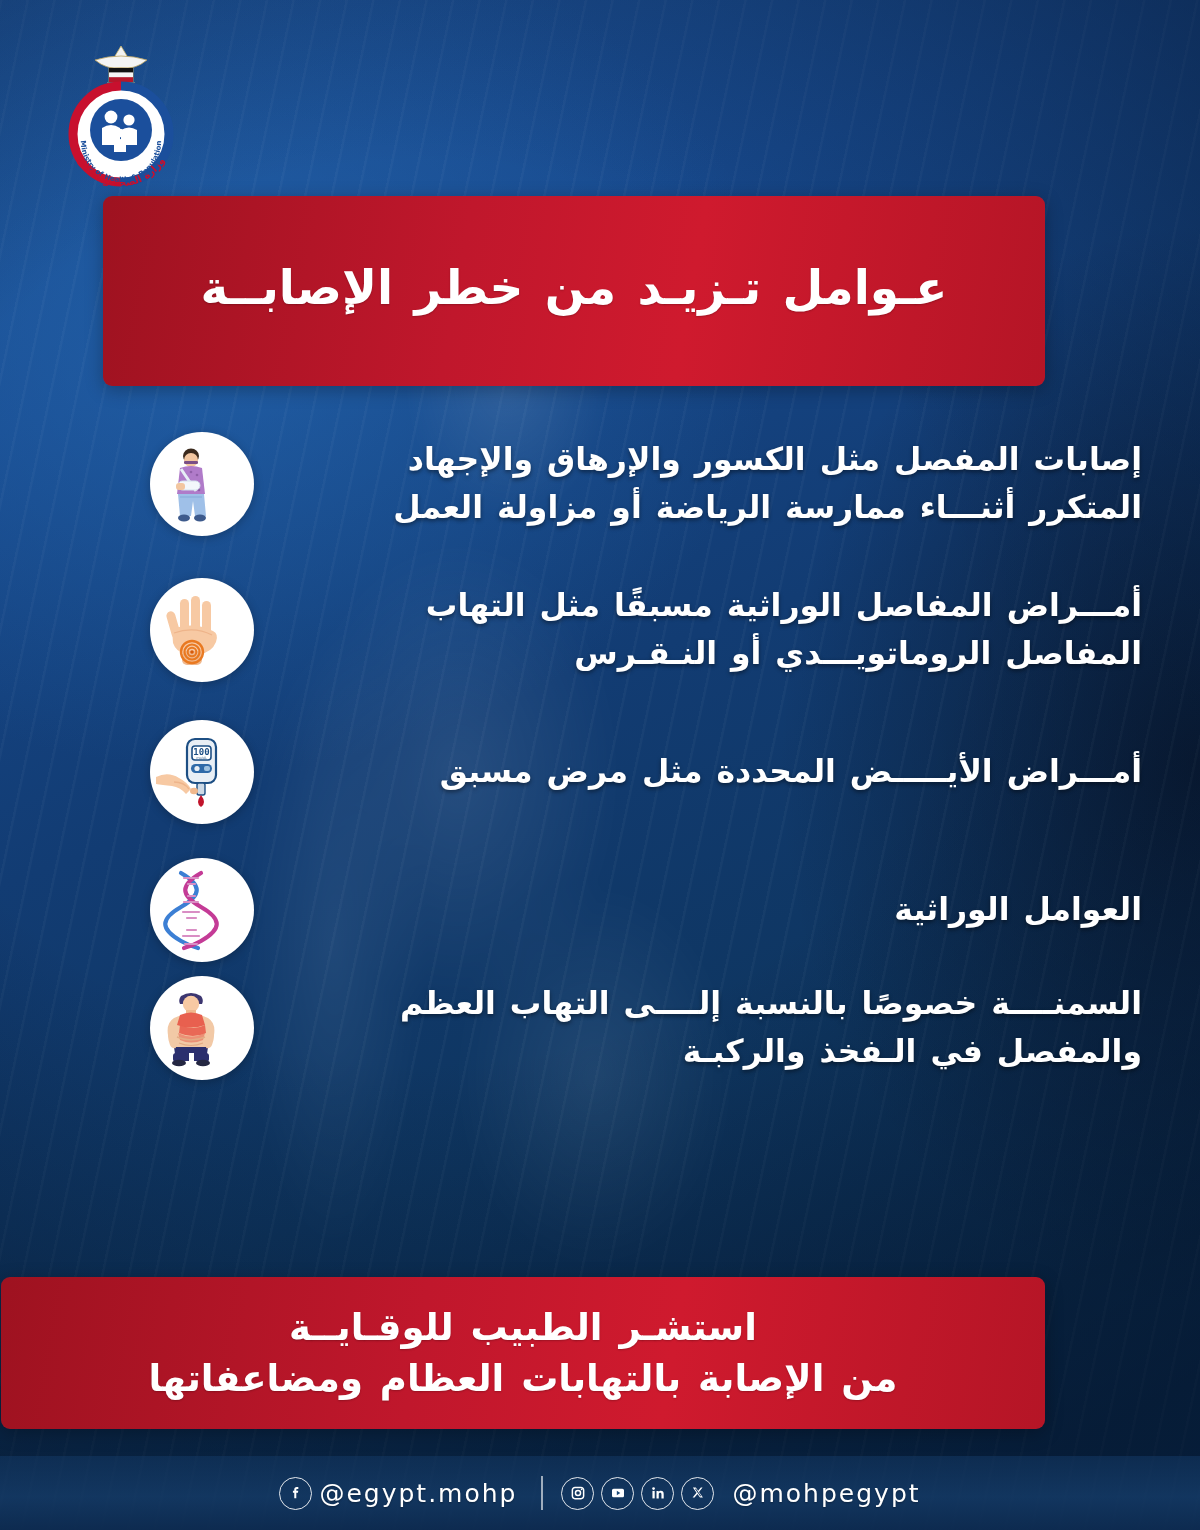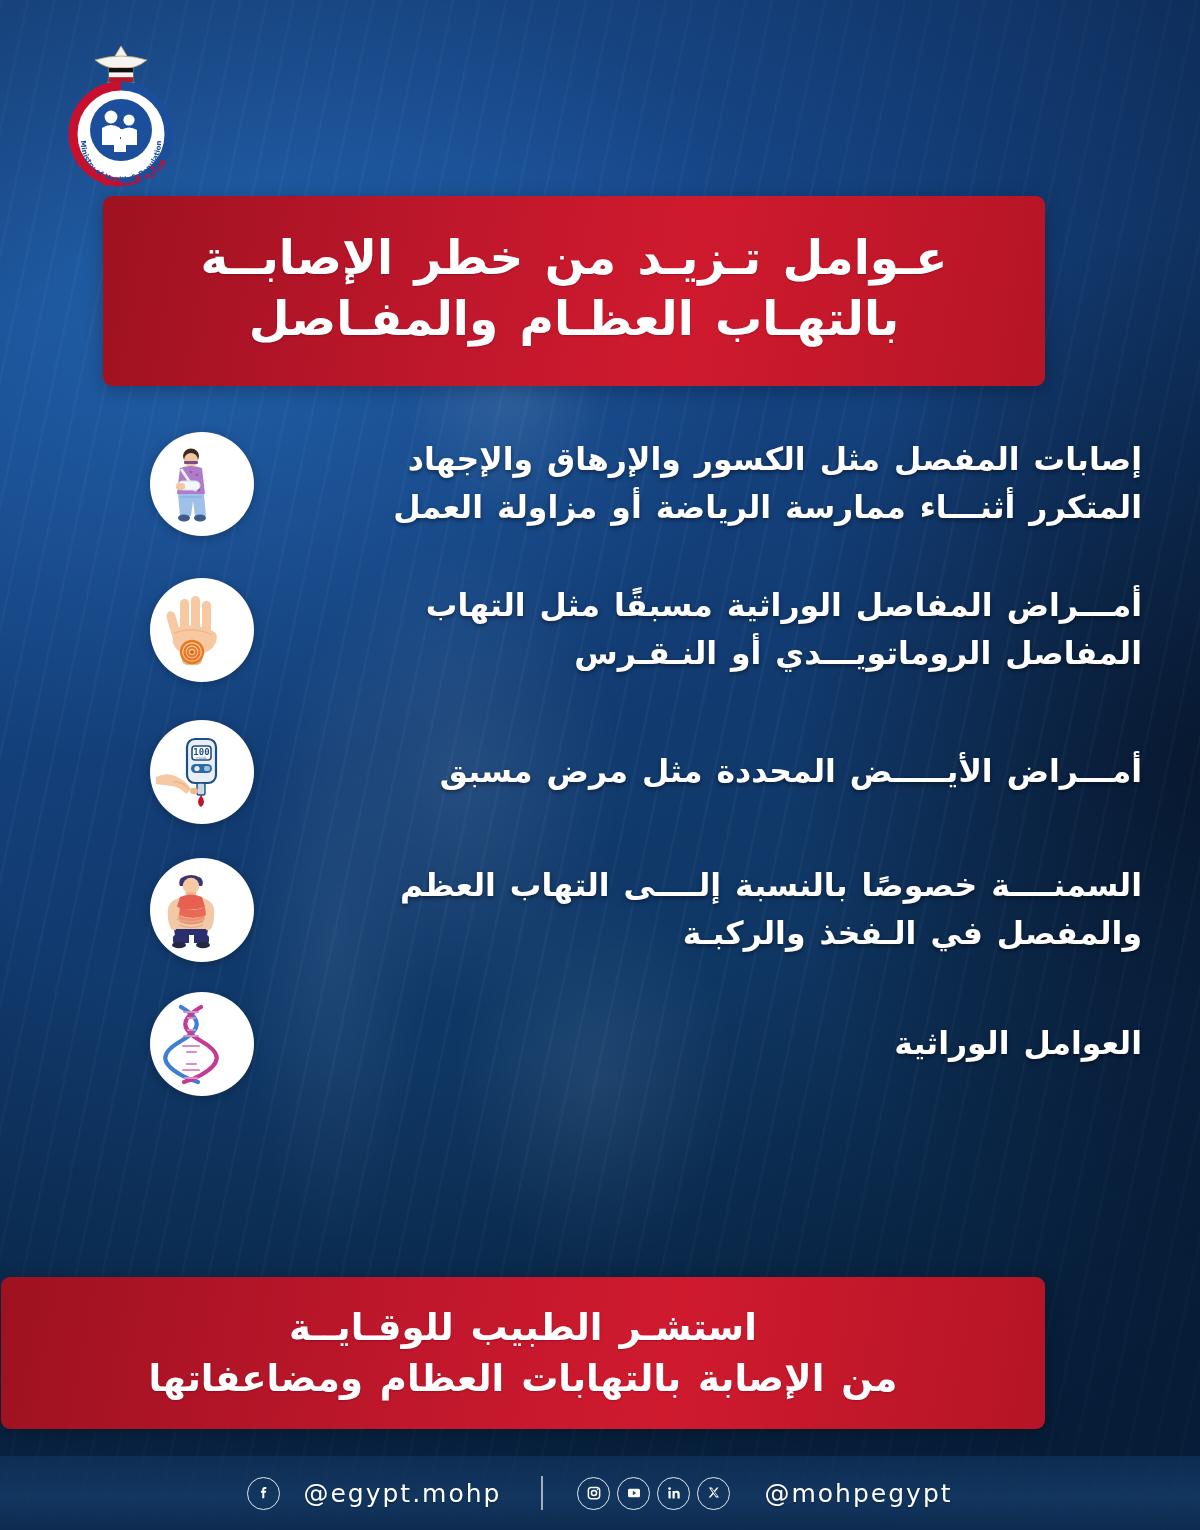--- a/index.html
+++ b/index.html
@@ -135,21 +135,21 @@
   }
 
   
   .footer{
     position:absolute; left:0; right:0; bottom:0;
     height:74px;
     background:linear-gradient(180deg, rgba(19,56,100,0.55) 0%, rgba(22,62,108,0.75) 55%, rgba(14,44,82,0.9) 100%);
     display:flex; align-items:center; justify-content:center;
     direction:ltr;
   }
-  .footer-inner{ display:flex; align-items:center; gap:16px; }
+  .footer-inner{ display:flex; align-items:center; gap:0px; }
   .social-chip{
     width:33px; height:33px; border-radius:50%;
     border:1.7px solid rgba(255,255,255,0.88);
     display:flex; align-items:center; justify-content:center;
     margin-right:7px;
   }
   .social-chip svg{ width:18px; height:18px; display:block; fill:#ffffff; }
   .handle{
     color:#ffffff; font-size:25px; letter-spacing:2.0px;
     font-family:"DejaVu Sans","Liberation Sans",sans-serif;
@@ -208,21 +208,20 @@
       <path id="arArc" d="M18 112 a50 50 0 0 0 96 0" fill="none"></path>
       <text font-size="10" font-weight="bold" fill="#c8102e" font-family="DejaVu Sans, sans-serif">
         <textPath href="#arArc" startOffset="50%" text-anchor="middle">وزارة الصحة والسكان</textPath>
       </text>
     </svg>
   </div>
 
   <div class="title-banner">
     <h1>
       <span>عـوامل تـزيـد من خطر الإصابــة</span><br>
-      <span>بالتهـاب العظـام والمفـاصل</span>
     </h1>
   </div>
 
   <div class="factors">
 
     <div class="factor r1">
       <div class="factor-text">إصابات المفصل مثل الكسور والإرهاق والإجهاد المتكرر أثنـــاء ممارسة الرياضة أو مزاولة العمل</div>
       <div class="factor-icon">
         <svg viewBox="0 0 82 82" xmlns="http://www.w3.org/2000/svg">
           <ellipse cx="41" cy="13" rx="8" ry="7.4" fill="#3b2a1d"></ellipse>
@@ -288,63 +287,63 @@
           <rect x="54" y="35" width="6" height="5" rx="2" fill="#9fc2e0"></rect>
           <rect x="47" y="52" width="8" height="12" rx="2" fill="#cdd9e5" stroke="#1d4f84" stroke-width="1.4"></rect>
           <path d="M51 64 q-6 8 0 12 q6 -4 0 -12 Z" fill="#c1132b"></path>
           <path d="M6 46 q12 -6 23 1 q8 4 12 11 l-5 5 q-6 -7 -14 -8 q-10 -1 -16 -2 Z" fill="#f7c9a3"></path>
           <path d="M24 51 q10 0 15 7" stroke="#eeb48a" stroke-width="1.3" fill="none"></path>
           <ellipse cx="44" cy="60" rx="4" ry="3.2" fill="#f0b88d"></ellipse>
         </svg>
       </div>
     </div>
 
+    <div class="factor r5">
+      <div class="factor-text">العوامل الوراثية</div>
+      <div class="factor-icon">
+        <svg viewBox="0 0 82 82" xmlns="http://www.w3.org/2000/svg">
+          <g fill="none" stroke-width="4.2" stroke-linecap="round">
+            <path d="M31 4 C52 16, 52 26, 31 38 C10 50, 10 60, 31 72 C38 76, 44 78, 48 79" stroke="#3c7fd4"></path>
+            <path d="M51 4 C30 16, 30 26, 51 38 C72 50, 72 60, 51 72 C44 76, 38 78, 34 79" stroke="#c43b96"></path>
+          </g>
+          <g stroke="#d98ec4" stroke-width="2.2" stroke-linecap="round">
+            <line x1="34" y1="9" x2="48" y2="9"></line>
+            <line x1="38" y1="15" x2="45" y2="15"></line>
+            <line x1="38" y1="27" x2="45" y2="27"></line>
+            <line x1="34" y1="33" x2="48" y2="33"></line>
+            <line x1="33" y1="43" x2="49" y2="43"></line>
+            <line x1="37" y1="49" x2="46" y2="49"></line>
+            <line x1="37" y1="61" x2="46" y2="61"></line>
+            <line x1="33" y1="67" x2="49" y2="67"></line>
+            <line x1="35" y1="75" x2="47" y2="75"></line>
+          </g>
+        </svg>
+      </div>
+    </div>
+
     <div class="factor r4">
       <div class="factor-text">السمنــــة  خصوصًا بالنسبة إلــــى التهاب العظم والمفصل في الـفخذ والركبـة</div>
       <div class="factor-icon">
         <svg viewBox="0 0 82 82" xmlns="http://www.w3.org/2000/svg">
           <path d="M31 9 q10 -6 20 0 q3 4 1 8 l-22 0 q-2 -4 1 -8 Z" fill="#3c3670"></path>
           <circle cx="41" cy="17" r="8.2" fill="#f7c9a3"></circle>
           <rect x="36" y="23" width="10" height="5" fill="#f0b88d"></rect>
           <path d="M24 31 q17 -8 34 0 q8 5 6 17 q-2 13 -10 16 l-26 0 q-8 -4 -10 -16 q-2 -12 6 -17 Z" fill="#f2c9a6"></path>
           <path d="M30 28 q11 -5 22 0 l3 10 q-14 5 -28 0 Z" fill="#e8604f"></path>
           <path d="M30 38 q14 6 25 0 l1 8 q-13 6 -27 0 Z" fill="#e8604f" opacity="0.92"></path>
           <path d="M28 46 q14 7 27 0 l-2 7 q-12 5 -23 0 Z" fill="#e8604f" opacity="0.55"></path>
           <path d="M27 50 q14 6 28 0" stroke="#e3ab84" stroke-width="1.4" fill="none"></path>
           <path d="M29 56 q12 5 24 0" stroke="#e3ab84" stroke-width="1.2" fill="none"></path>
           <path d="M24 60 l34 0 l-2 14 l-12 0 l0 -8 l-5 0 l0 8 l-13 0 Z" fill="#2b2f6e"></path>
           <rect x="23" y="66" width="13" height="9" rx="3" fill="#2b2f6e"></rect>
           <rect x="46" y="66" width="13" height="9" rx="3" fill="#2b2f6e"></rect>
           <ellipse cx="29" cy="76" rx="7" ry="3.2" fill="#242742"></ellipse>
           <ellipse cx="53" cy="76" rx="7" ry="3.2" fill="#242742"></ellipse>
           <path d="M20 36 q-4 12 0 22 q2 4 6 3 q-4 -12 -2 -24 Z" fill="#f2c9a6"></path>
           <path d="M62 36 q4 12 0 22 q-2 4 -6 3 q4 -12 2 -24 Z" fill="#f2c9a6"></path>
-        </svg>
-      </div>
-    </div>
-
-    <div class="factor r5">
-      <div class="factor-text">العوامل الوراثية</div>
-      <div class="factor-icon">
-        <svg viewBox="0 0 82 82" xmlns="http://www.w3.org/2000/svg">
-          <g fill="none" stroke-width="4.2" stroke-linecap="round">
-            <path d="M31 4 C52 16, 52 26, 31 38 C10 50, 10 60, 31 72 C38 76, 44 78, 48 79" stroke="#3c7fd4"></path>
-            <path d="M51 4 C30 16, 30 26, 51 38 C72 50, 72 60, 51 72 C44 76, 38 78, 34 79" stroke="#c43b96"></path>
-          </g>
-          <g stroke="#d98ec4" stroke-width="2.2" stroke-linecap="round">
-            <line x1="34" y1="9" x2="48" y2="9"></line>
-            <line x1="38" y1="15" x2="45" y2="15"></line>
-            <line x1="38" y1="27" x2="45" y2="27"></line>
-            <line x1="34" y1="33" x2="48" y2="33"></line>
-            <line x1="33" y1="43" x2="49" y2="43"></line>
-            <line x1="37" y1="49" x2="46" y2="49"></line>
-            <line x1="37" y1="61" x2="46" y2="61"></line>
-            <line x1="33" y1="67" x2="49" y2="67"></line>
-            <line x1="35" y1="75" x2="47" y2="75"></line>
-          </g>
         </svg>
       </div>
     </div>
 
   </div>
 
   <div class="cta-banner">
     <h2>
       <span>استشـر الطبيب للوقـايــة</span><br>
       <span>من الإصابة بالتهابات العظام ومضاعفاتها</span>

